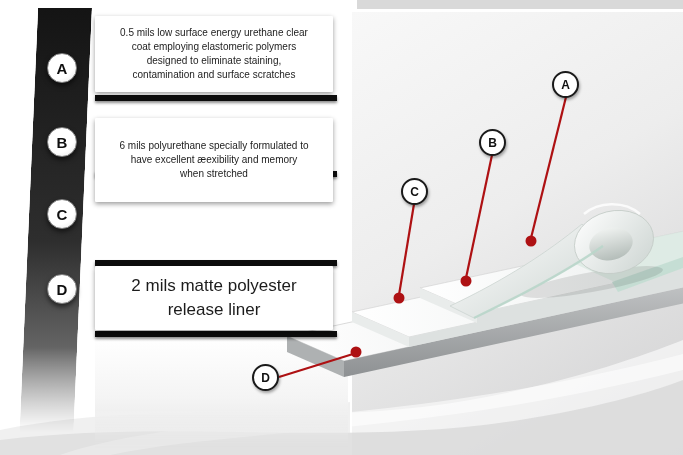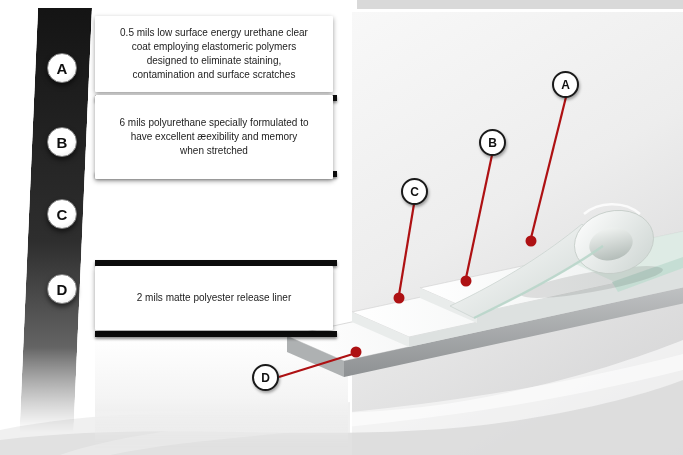--- a/index.html
+++ b/index.html
@@ -32,23 +32,23 @@
     mask-image:linear-gradient(to bottom,#000 80%,transparent 100%);
   }
   
   .legend-box{
     position:absolute;left:95px;width:238px;box-sizing:border-box;
     background:#ffffff;box-shadow:0 2px 5px rgba(0,0,0,.4);
     display:flex;align-items:center;justify-content:center;text-align:center;
     font-size:10px;line-height:1.4;color:#1c1c1c;padding:5px 24px;border-radius:1px;
   }
   .box-a{top:16px;height:76px;}
-  .box-b{top:95px;height:84px;}
+  .box-b{top:118px;height:84px;}
   .box-c{top:179px;height:80px;}
-  .box-d{top:266px;height:64px;font-size:10px;}
+  .box-d{top:266px;height:64px;font-size:17px;}
   .divider{
     position:absolute;left:95px;width:242px;height:6px;background:#0d0d0d;
     box-shadow:0 2px 3px rgba(0,0,0,.45);
   }
   .div-1{top:95px;} .div-2{top:171px;} .div-3{top:260px;} .div-4{top:331px;}
   
   .legend-circle{
     position:absolute;left:47px;width:30px;height:30px;border-radius:50%;
     background:radial-gradient(circle at 35% 30%,#ffffff 60%,#e6e6e6);
     border:1px solid #858585;box-shadow:0 3px 5px rgba(0,0,0,.55);

